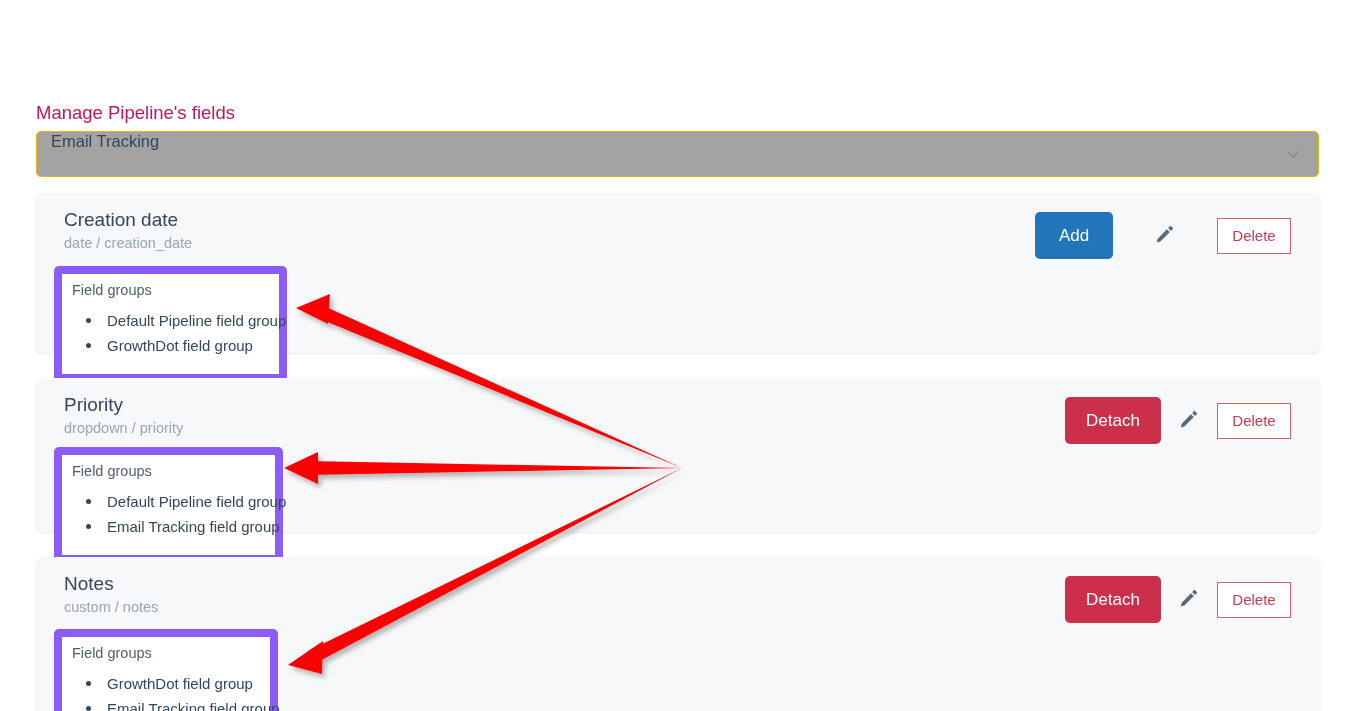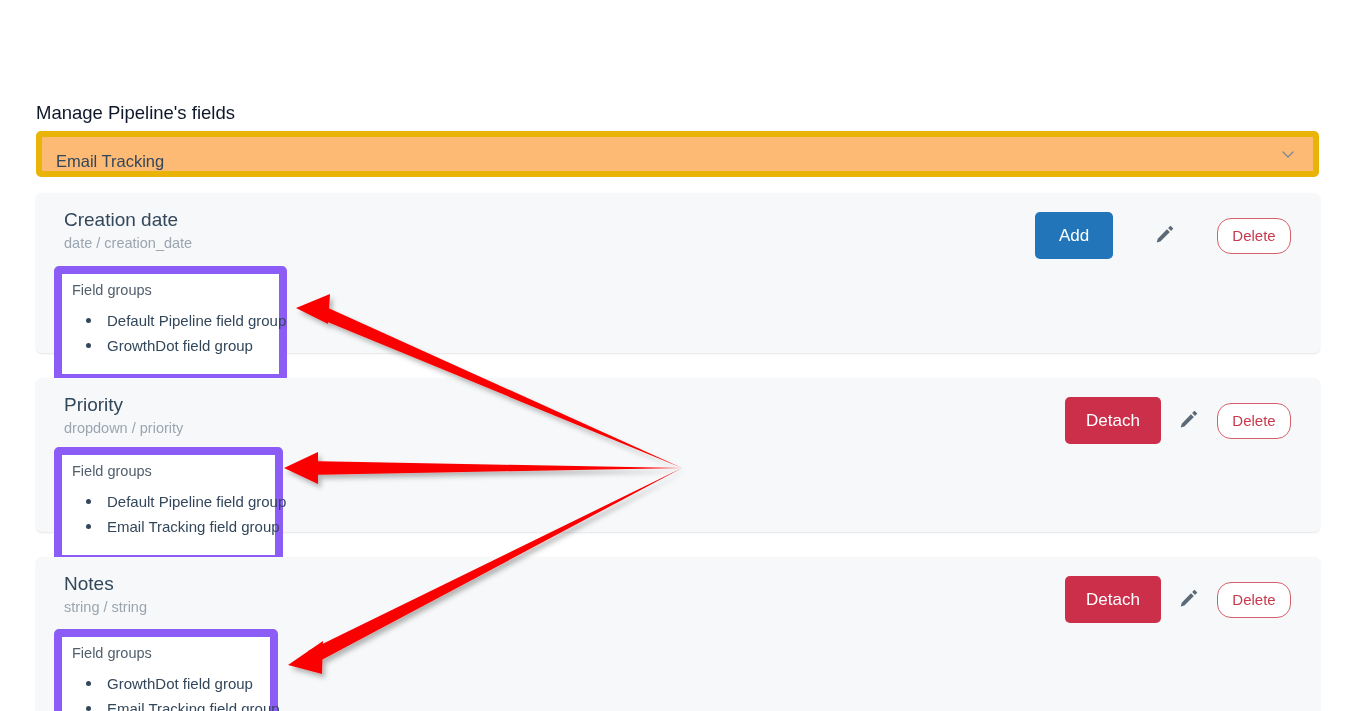--- a/index.html
+++ b/index.html
@@ -46,33 +46,33 @@
     align-items: center;
     justify-content: center;
     padding: 0;
   }
 
   
   .manage-label {
     position: absolute;
     left: 36px; top: 102px;
     font-size: 18.5px;
-    color: #0f172a;
+    color: #be185d;
     white-space: nowrap;
   }
   .pipeline-select {
     position: absolute;
     left: 36px; top: 131px;
     width: 1283px;
     height: 46px;
-    background: #fdba74;
-    border: 6px solid #eab308;
+    background: #a3a3a3;
+    border: 1px solid #eab308;
     border-radius: 5px;
     display: flex;
-    align-items: flex-end;
+    align-items: flex-start;
     cursor: pointer;
   }
   .pipeline-select-value {
     padding-left: 14px;
     font-size: 16.5px;
     color: #33475b;
   }
   .chevron-down {
     position: absolute;
     right: 17px; top: 50%;
@@ -168,21 +168,21 @@
     background: none; border: none;
     display: flex; align-items: center; justify-content: center;
     cursor: pointer; padding: 0;
     margin: 0 4px;
   }
   .delete-btn {
     height: 36px;
     min-width: 74px;
     background: #ffffff;
     border: 1px solid #d4606e;
-    border-radius: 14px;
+    border-radius: 0;
     color: #c8394c;
     font-size: 15px;
     font-family: "Liberation Sans", sans-serif;
     cursor: pointer;
     padding: 0 12px;
   }
 
   
   .annot-overlay {
     position: absolute;
@@ -257,21 +257,21 @@
             <path d="M14.1 6.7 L17.3 9.9 L7.0 20.2 L3.0 21.3 L4.1 17.3 Z" fill="#5a6a78"></path>
           </svg>
         </span>
       </button>
       <button class="delete-btn">Delete</button>
     </div>
   </div>
 
   <div class="field-card h3">
     <div class="field-name">Notes</div>
-    <div class="field-meta">string / string</div>
+    <div class="field-meta">custom / notes</div>
 
     <div class="fg-box" style="top:72px; width:224px;">
       <div class="fg-title">Field groups</div>
       <ul class="fg-list">
         <li>GrowthDot field group</li>
         <li>Email Tracking field group</li>
       </ul>
     </div>
 
     <div class="actions" style="top:19px;">

